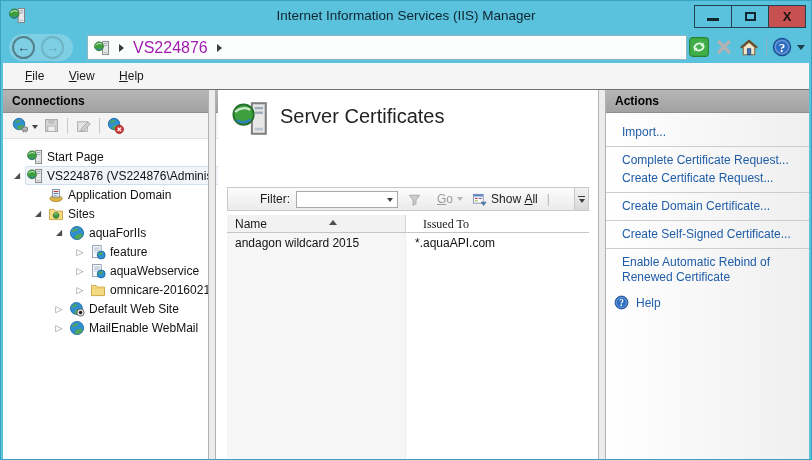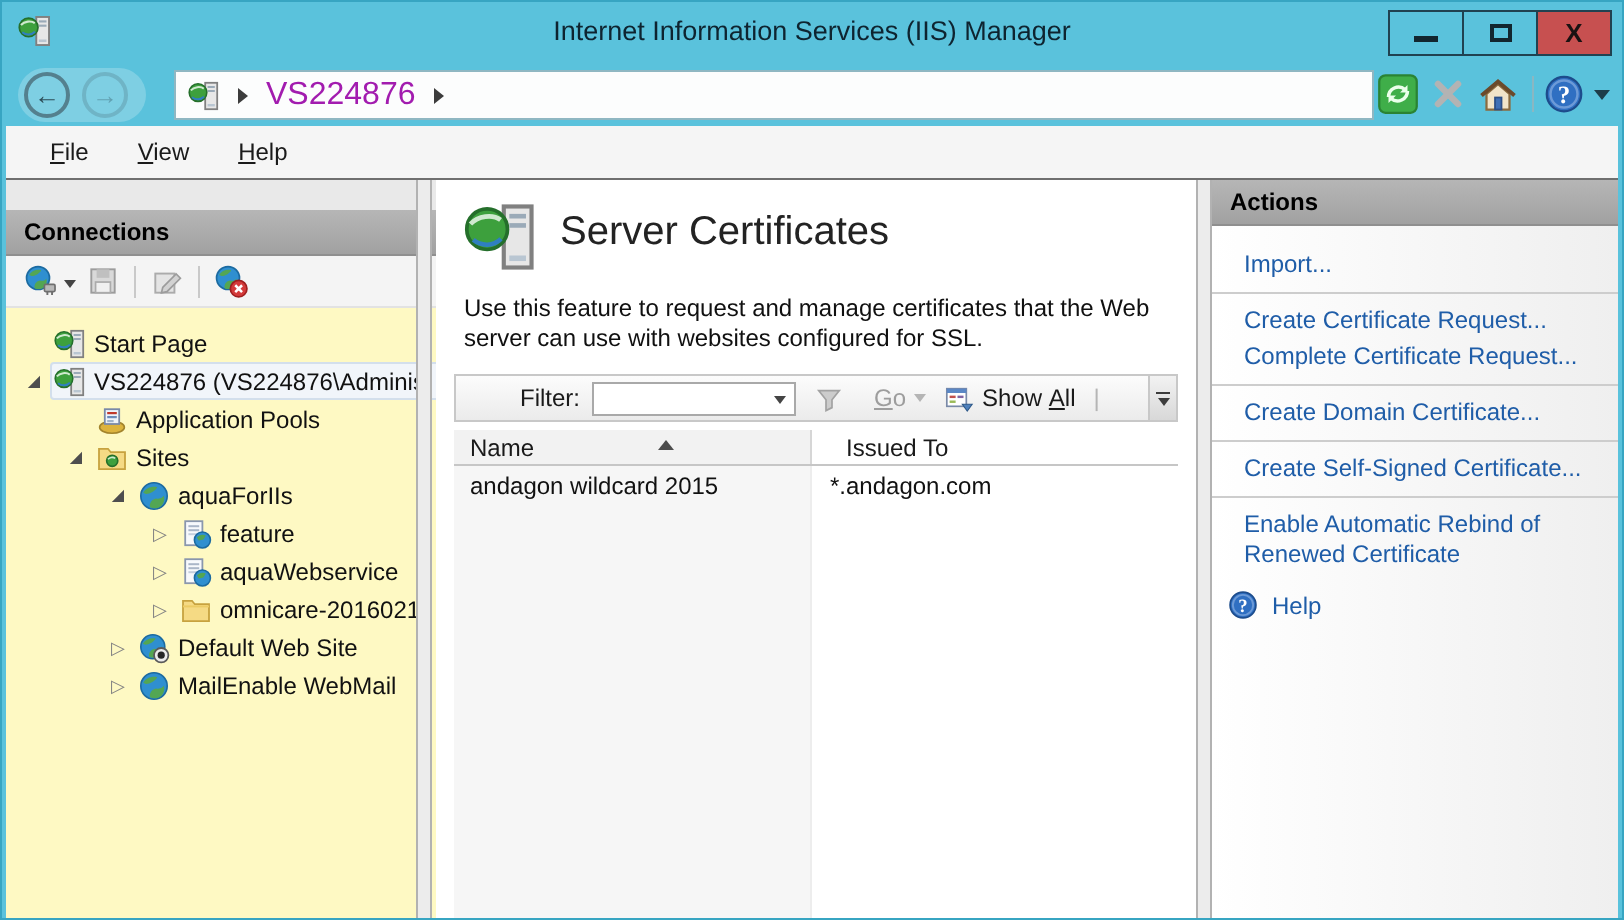--- a/index.html
+++ b/index.html
@@ -48,21 +48,21 @@
   .menu-item:first-child { margin-left:12px; }
   .mn { display:inline-block; }
   .mn::first-letter { text-decoration:underline; }
 
   
   .content { position:absolute; top:88px; bottom:0; left:2px; right:2px; background:#e9e9e9;
              border-top:1px solid #6f6f6f; }
   .ph { height:23px; background:linear-gradient(#b6b6b6,#a1a1a1); border-bottom:1px solid #8f8f8f;
         font-size:12px; font-weight:bold; color:#000; line-height:22px; padding-left:9px; }
 
-  .panel-left { position:absolute; left:0; top:0; bottom:0; width:238px; background:#fef9c3; overflow:hidden;margin-top:15px; }
+  .panel-left { position:absolute; left:0; top:0; bottom:0; width:238px; background:#ffffff; overflow:hidden; }
   .conn-toolbar { height:26px; background:#f4f4f4; border-bottom:1px solid #e2e2e2;
                   display:flex; align-items:center; padding-left:6px; }
   .ti { width:17px; height:17px; margin:0 3px; }
   .ti-caret { width:0; height:0; border-top:4px solid #444; border-left:3.5px solid transparent;
               border-right:3.5px solid transparent; margin:2px 2px 0 0; }
   .ti-sep { width:1px; height:16px; background:#c9c9c9; margin:0 4px; }
   .tree { position:absolute; top:53px; left:0; right:0; bottom:0; overflow:hidden; padding-top:4px; }
   .tree-row { display:flex; align-items:center; height:19px; font-size:12px; color:#111; white-space:nowrap; }
   .expander { width:16px; flex:0 0 16px; text-align:center; }
   .expander.expanded { font-size:8px; color:#4e4e4e; }
@@ -97,21 +97,21 @@
              background:linear-gradient(#f2f2f2,#d8d8d8); display:flex; flex-direction:column;
              align-items:center; justify-content:center; }
   .ovf-bar { width:7px; height:1px; background:#3c3c3c; margin-bottom:2px; }
   .ovf-tri { width:0; height:0; border-top:4px solid #3c3c3c; border-left:3.5px solid transparent;
              border-right:3.5px solid transparent; }
 
   .tblhead { position:absolute; left:9px; right:9px; top:125px; height:18px;
              border-bottom:1px solid #c6c6c6; font-size:12px; color:#1a1a1a; }
   .hc0 { position:absolute; left:0; top:0; bottom:0; width:179px; background:#f2f2f2;
          border-right:1px solid #d6d6d6; line-height:18px; padding-left:8px; }
-  .hc1 { position:absolute; left:180px; right:0; top:0; bottom:0; line-height:18px; padding-left:16px; }
+  .hc1 { position:absolute; left:180px; right:0; top:0; bottom:0; line-height:18px; padding-left:16px;font-family:Liberation Serif, serif; }
   .sort-tri { position:absolute; left:102px; top:5px; width:0; height:0;
               border-bottom:5px solid #4d4d4d; border-left:4px solid transparent; border-right:4px solid transparent; }
   .tblbody { position:absolute; left:9px; right:9px; top:143px; bottom:0; }
   .colshade { position:absolute; left:0; top:0; bottom:0; width:179px; background:#f6f6f6; border-right:1px solid #ededed; }
   .lrow { position:absolute; left:0; right:0; top:0; height:19px; font-size:12px; color:#111; }
   .lc0 { position:absolute; left:8px; top:3px; } .lc1 { position:absolute; left:188px; top:3px; }
 
   .panel-right { position:absolute; left:603px; right:0; top:0; bottom:0;
                  background:linear-gradient(to right,#ffffff,#efefef); }
   .act-body { padding-top:9px; }
@@ -268,21 +268,21 @@
           <div class="tree-row" style="padding-left: 27px;">
             <span class="expander none"></span>
             <span class="node-body">
               <span class="node-ic"><svg viewBox="0 0 16 16" width="100%" height="100%">
                   <ellipse cx="8" cy="11.6" rx="6.2" ry="3" fill="#dcb33e" stroke="#a3842c" stroke-width="0.8"></ellipse>
                   <rect x="4.4" y="2.6" width="7.2" height="7.4" fill="#eef3fa" stroke="#7a8aa8" stroke-width="0.9"></rect>
                   <rect x="5.6" y="4" width="4.8" height="1.1" fill="#c0392b"></rect>
                   <rect x="5.6" y="6" width="4.8" height="1.1" fill="#6b8cba"></rect>
                   <rect x="5.6" y="8" width="3.2" height="1.1" fill="#9fb3cc"></rect>
                 </svg></span>
-              <span>Application Pools</span>
+              <span>Application Domain</span>
             </span>
           </div>
           <div class="tree-row" style="padding-left: 27px;">
             <span class="expander expanded">◢</span>
             <span class="node-body">
               <span class="node-ic"><svg viewBox="0 0 16 16" width="100%" height="100%">
                   <path d="M1.5 3.4h4.5l1.4 1.7h7.1v8.5H1.5Z" fill="#f5da84" stroke="#c7a23f" stroke-width="0.9"></path>
                   <circle cx="8.1" cy="9.4" r="2.8" fill="#3da03d" stroke="#256f2b" stroke-width="0.8"></circle>
                   <path d="M6 8.6c.8-1 2.6-1.2 3.6-.4" stroke="#cfe9cf" stroke-width="0.8" fill="none"></path>
                 </svg></span>
@@ -371,21 +371,20 @@
       <span class="feat-icon"><svg viewBox="0 0 16 16" width="100%" height="100%">
             <rect x="8.6" y="1.4" width="6" height="13.2" fill="#e7e7e7" stroke="#808080" stroke-width="0.9"></rect>
             <rect x="9.8" y="3" width="3.6" height="1" fill="#9aaab8"></rect>
             <rect x="9.8" y="5" width="3.6" height="1" fill="#9aaab8"></rect>
             <rect x="9.8" y="12" width="3.6" height="1.2" fill="#b9c6d2"></rect>
             <circle cx="5" cy="6.3" r="4.4" fill="#3da03d" stroke="#256f2b" stroke-width="0.8"></circle>
             <path d="M1.4 5.2C3 3.4 6.2 3 7.9 4.3" stroke="#cfe9cf" stroke-width="1" fill="none"></path>
             <path d="M2 8.6c1.8 1.5 4.4 1.4 6-.2" stroke="#2f7fbf" stroke-width="1" fill="none"></path>
           </svg></span>
       <div class="feat-title">Server Certificates</div>
-      <div class="feat-desc">Use this feature to request and manage certificates that the Web server can use with websites configured for SSL.</div>
 
       <div class="filterbar">
         <span class="flt-label">Filter:</span>
         <span class="combo">
             <span class="combo-caret"></span>
           </span>
         <span class="flt-ic"><svg viewBox="0 0 16 16" width="100%" height="100%">
               <path d="M2.5 3.5h11L9.6 8.4v4.2l-3.2 1.6V8.4Z" fill="#cccccc" stroke="#a2a2a2" stroke-width="0.9"></path>
             </svg></span>
         <span class="go mn">Go</span>
@@ -409,34 +408,34 @@
 
       <div class="tblhead">
         <div class="hc0">Name</div>
         <span class="sort-tri"></span>
         <div class="hc1">Issued To</div>
       </div>
       <div class="tblbody">
         <div class="colshade"></div>
       <div class="lrow" style="top: 0px;">
             <span class="lc0">andagon wildcard 2015</span>
-            <span class="lc1">*.andagon.com</span>
+            <span class="lc1">*.aquaAPI.com</span>
           </div>
         </div>
     </div>
 
     <div class="splitter sp2"></div>
 
     <div class="panel-right">
       <div class="ph">Actions</div>
       <div class="act-body">
           <a class="act-link">Import...</a>
           <div class="act-sep"></div>
+          <a class="act-link">Complete Certificate Request...</a>
           <a class="act-link">Create Certificate Request...</a>
-          <a class="act-link">Complete Certificate Request...</a>
           <div class="act-sep"></div>
           <a class="act-link">Create Domain Certificate...</a>
           <div class="act-sep"></div>
           <a class="act-link">Create Self-Signed Certificate...</a>
           <div class="act-sep"></div>
           <a class="act-link">Enable Automatic Rebind of Renewed Certificate</a>
         </div>
       <div class="act-help">
         <span class="hic"><svg viewBox="0 0 16 16" width="100%" height="100%">
               <circle cx="8" cy="8" r="6.9" fill="#2f6fc2" stroke="#1d4c8c" stroke-width="0.9"></circle>

